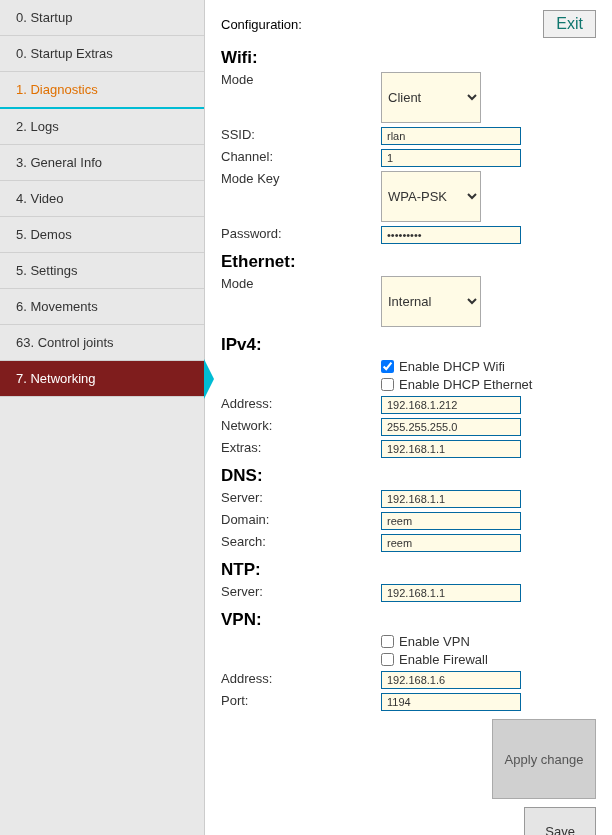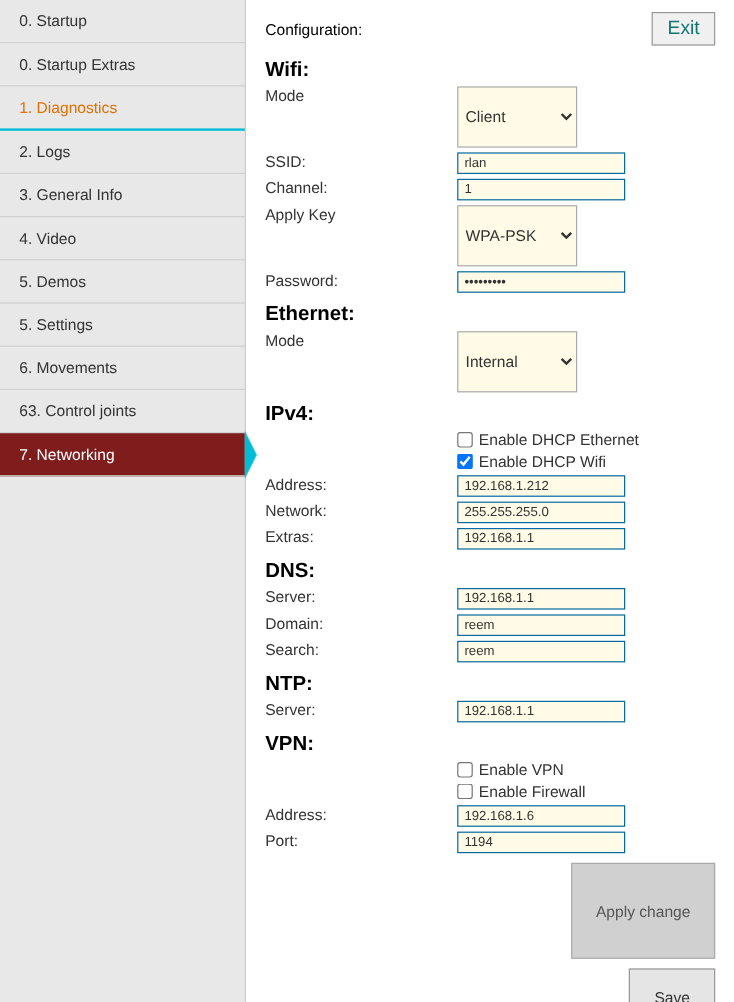--- a/index.html
+++ b/index.html
@@ -130,21 +130,21 @@
       justify-content: flex-end;
       margin: 8px 0;
     }
     .apply-button {
       background: #d0d0d0;
       border: 1px solid #aaa;
       padding: 0;
       cursor: pointer;
       font-size: 13px;
       color: #555;
-      width: 120px;
+      width: 104px;
       height: 80px;
       text-align: center;
     }
 
     .save-btn-container {
       display: flex;
       justify-content: flex-end;
       margin-top: 4px;
     }
     .save-button {
@@ -217,21 +217,21 @@
     <span class="form-label">SSID:</span>
     <input class="form-input" type="text" value="rlan" style="">
   </div>
 
   <div class="form-row">
     <span class="form-label">Channel:</span>
     <input class="form-input" type="text" value="1" style="">
   </div>
 
   <div class="form-row">
-    <span class="form-label">Apply Key</span>
+    <span class="form-label">Mode Key</span>
     <select class="form-select">
       <option>WPA-PSK</option>
       <option>WPA2-PSK</option>
       <option>None</option>
     </select>
   </div>
 
   <div class="form-row">
     <span class="form-label">Password:</span>
     <input class="form-input" type="password" value="password1" style="">
@@ -244,27 +244,27 @@
     <select class="form-select">
       <option>Internal</option>
       <option>External</option>
       <option>Disabled</option>
     </select>
   </div>
 
   <div class="section-title">IPv4:</div>
 
   <div class="checkbox-row">
+    <input type="checkbox" id="dhcp-wifi" checked="" style="">
+    <label for="dhcp-wifi">Enable DHCP Wifi</label>
+  </div>
+
+  <div class="checkbox-row">
     <input type="checkbox" id="dhcp-eth" style="">
     <label for="dhcp-eth">Enable DHCP Ethernet</label>
-  </div>
-
-  <div class="checkbox-row">
-    <input type="checkbox" id="dhcp-wifi" checked="" style="">
-    <label for="dhcp-wifi">Enable DHCP Wifi</label>
   </div>
 
   <div class="form-row">
     <span class="form-label">Address:</span>
     <input class="form-input" type="text" value="192.168.1.212" style="">
   </div>
 
   <div class="form-row">
     <span class="form-label">Network:</span>
     <input class="form-input" type="text" value="255.255.255.0" style="">

